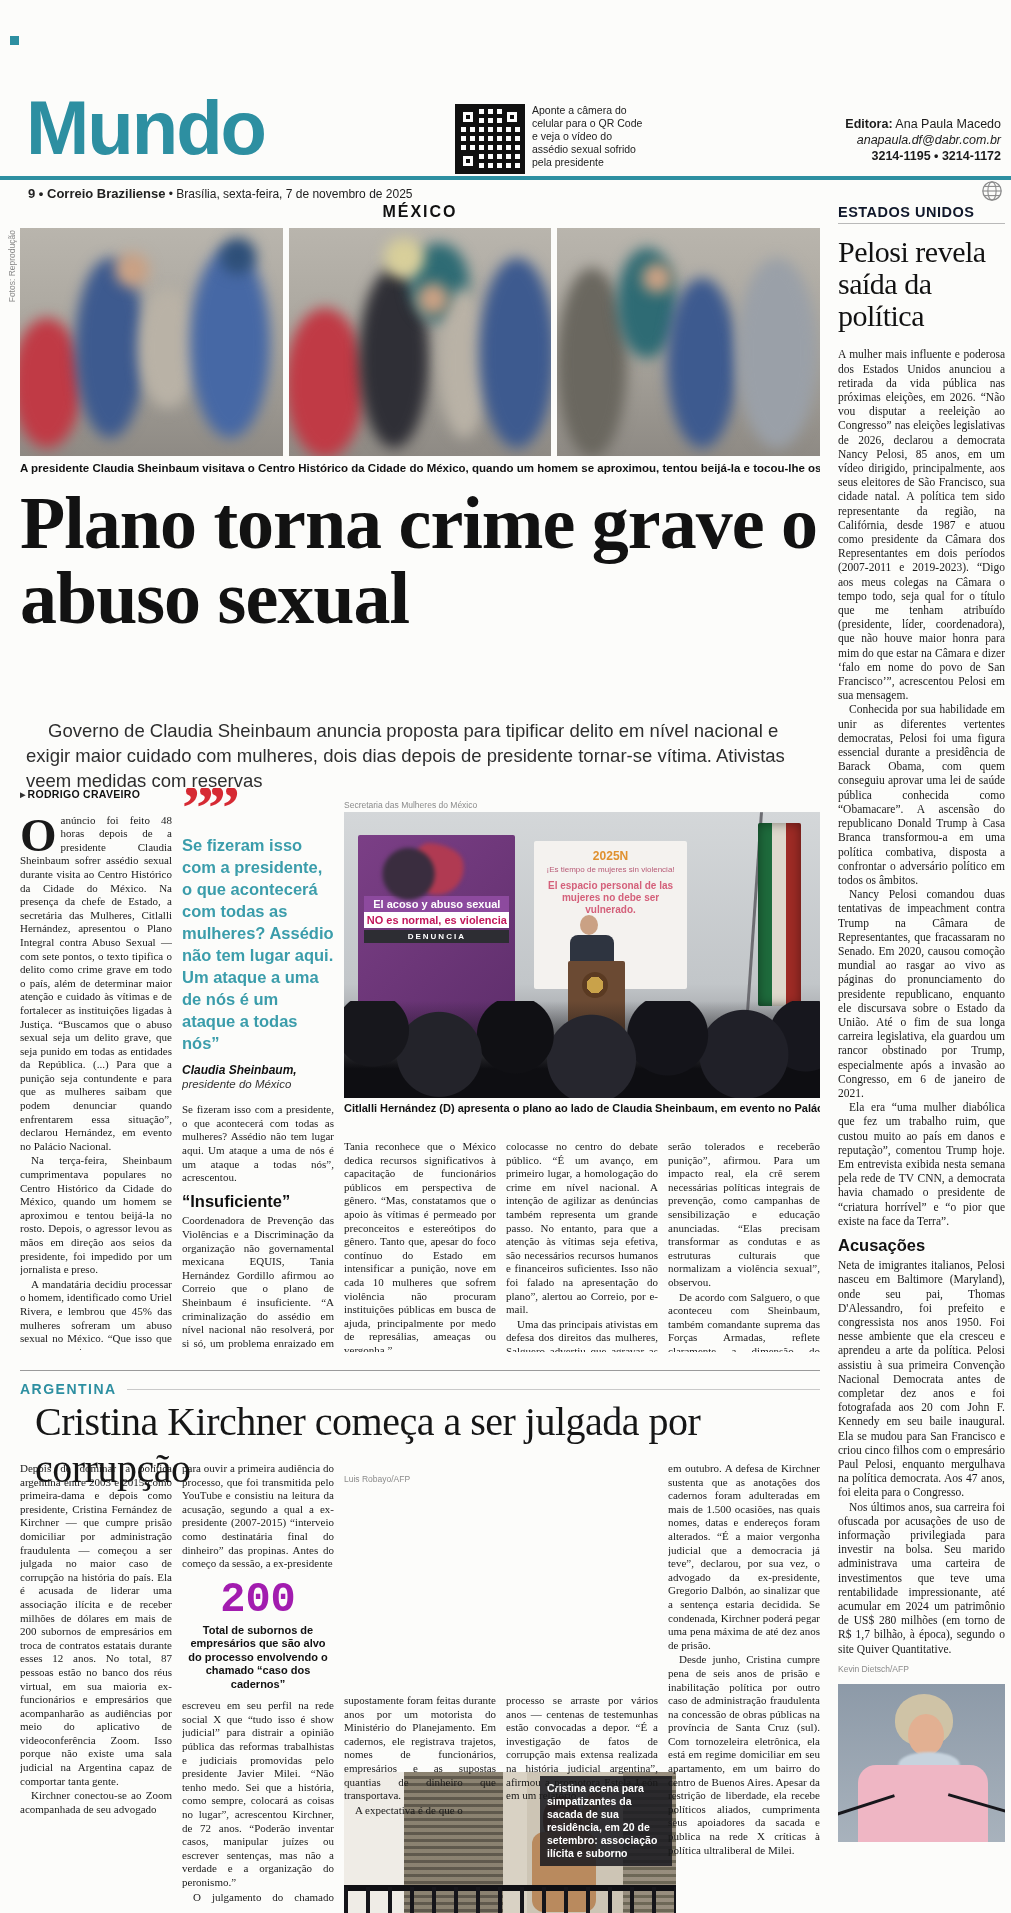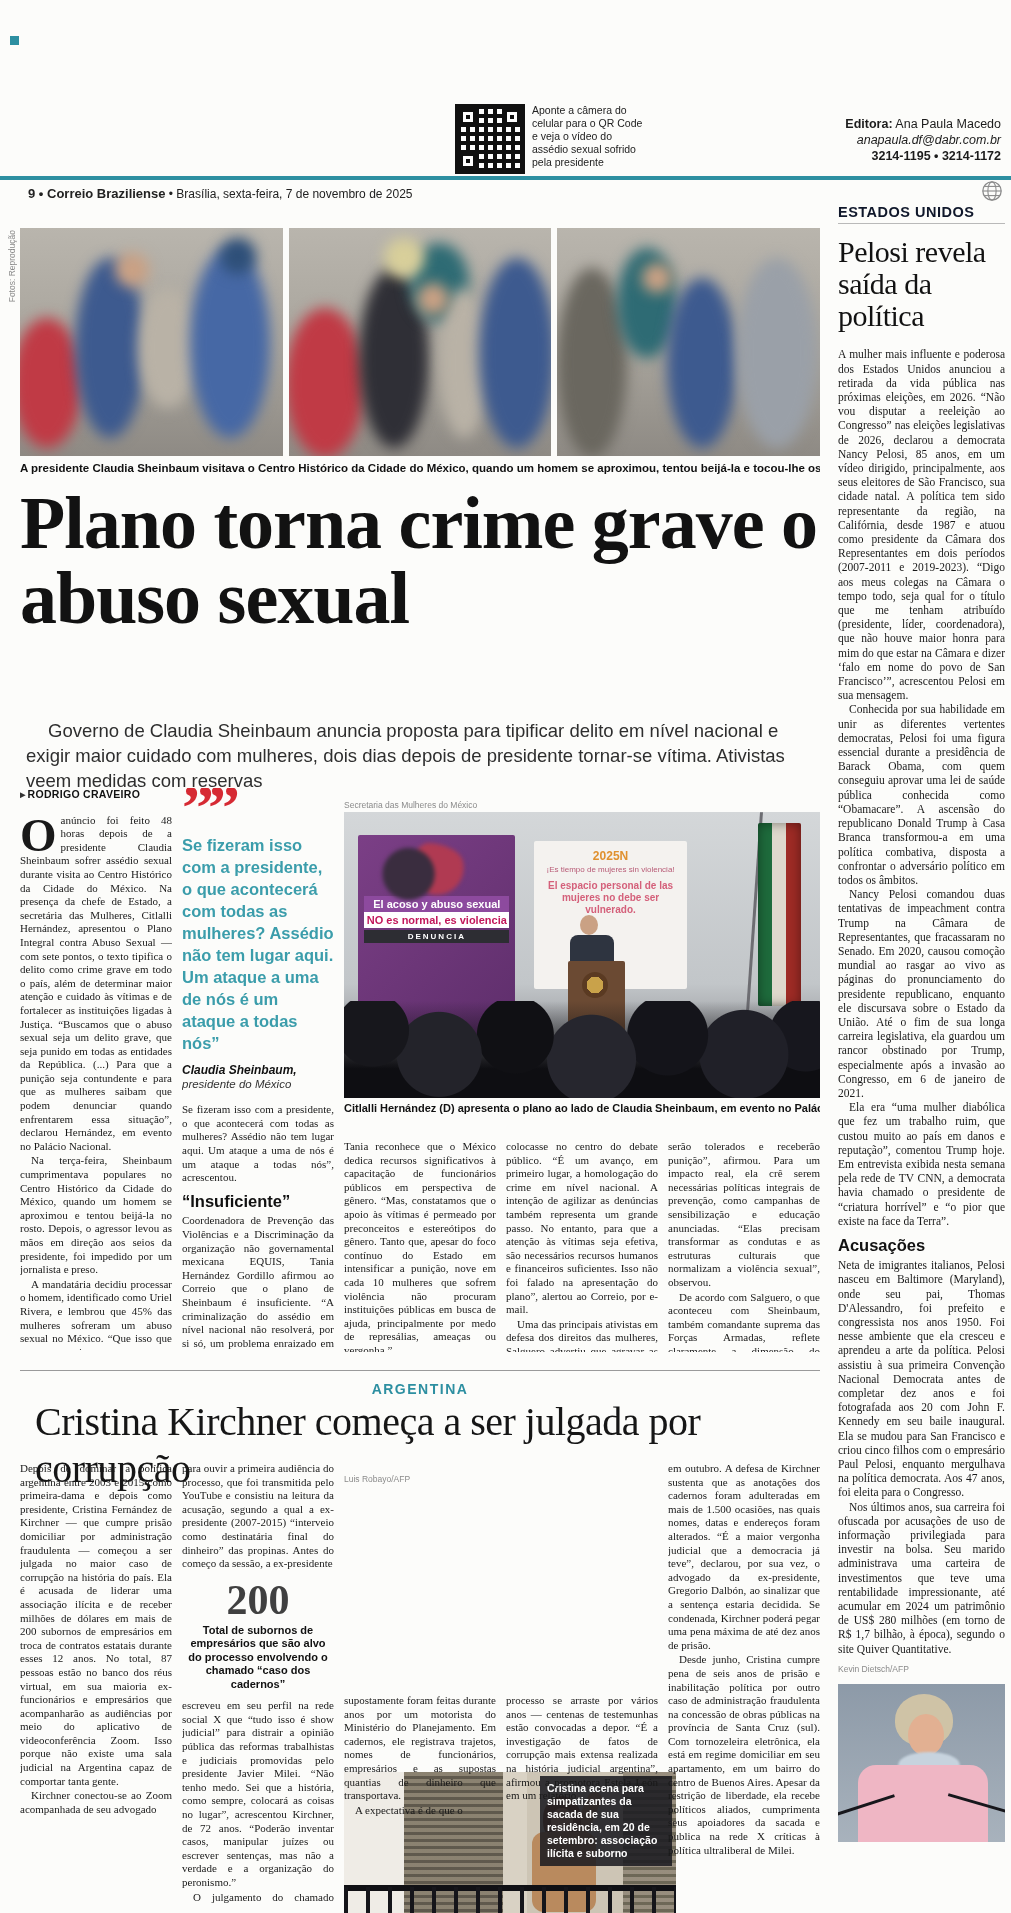--- a/index.html
+++ b/index.html
@@ -24,21 +24,21 @@
   .editor-block{right:10px;top:116px;width:260px;text-align:right;font-size:12.5px;line-height:16px;}
   .editor-block .email{font-style:italic;}
   .editor-block .phones{font-weight:bold;}
   .globe{right:8px;top:180px;width:22px;height:22px;}
 
   
   .kicker-mx{left:20px;top:203px;width:800px;text-align:center;font-weight:bold;
              font-size:16px;letter-spacing:2px;color:#111;}
   .kicker-us{left:838px;top:204px;width:167px;font-weight:bold;font-size:14.5px;
              letter-spacing:.5px;color:#0f172a;border-bottom:1px solid #b9b9b9;padding-bottom:3px;}
-  .kicker-ar{left:20px;top:1381px;display:flex;align-items:center;width:800px;flex-direction:column;}
+  .kicker-ar{left:20px;top:1381px;display:flex;align-items:center;width:800px;}
   .kicker-ar .lbl{font-weight:bold;font-size:14px;letter-spacing:1.5px;color:#2d8fa1;}
   .kicker-ar .line{flex:1;height:1px;background:#c9c9c9;margin-left:10px;}
 
   
   .photo{position:relative;overflow:hidden;background:#9a968e;}
   .blob{position:absolute;border-radius:50%;filter:blur(7px);}
   .credit{font-size:8.5px;color:#8a8a8a;}
   .credit-vert{left:7px;top:230px;font-size:8.5px;color:#8a8a8a;
                writing-mode:vertical-rl;transform:rotate(180deg);}
   .caption{font-weight:bold;font-size:11.5px;color:#111;}
@@ -118,21 +118,21 @@
   .mx-cols345 .spacer{width:314px;flex:none;}
   .mx-col2{width:152px;height:212px;overflow:hidden;}
 
   .mx-divider{left:20px;top:1370px;width:800px;height:1px;background:#9a9a9a;}
 
   
   .ar-headline{left:35px;top:1398px;width:800px;font-family:"Liberation Serif",serif;
                font-size:40px;font-weight:normal;color:#161616;letter-spacing:-.5px;}
   .ar-col{position:absolute;width:152px;overflow:hidden;}
   .callout{margin:8px 2px;text-align:center;}
-  .callout .num{color:#404040;font-size:42px;font-weight:bold;font-family:Liberation Serif, serif;line-height:42px;}
+  .callout .num{color:#a21caf;font-size:42px;font-weight:bold;font-family:Liberation Mono, monospace;line-height:42px;}
   .callout .txt{font-family:"Liberation Sans",sans-serif;font-weight:bold;font-size:11px;
                 line-height:13.5px;color:#111;text-align:center;margin-top:3px;}
   .ar-credit{left:344px;top:1474px;}
   .ar-photo{left:344px;top:1486px;width:332px;height:198px;
             background:linear-gradient(90deg,#efece6 0 18%,#d9d2c4 18% 55%,#cdc5b5 55% 100%);}
   .ar-shutter{position:absolute;left:18%;top:0;width:30%;height:78%;
               background:repeating-linear-gradient(0deg,#4a4438 0 3px,#7d7462 3px 7px);opacity:.85;}
   .ar-shutter2{position:absolute;left:84%;top:0;width:16%;height:78%;
                background:repeating-linear-gradient(0deg,#55503f 0 3px,#8a8070 3px 7px);opacity:.8;}
   .ar-cristina{position:absolute;left:52%;top:12%;width:26%;height:70%;}
@@ -161,20 +161,21 @@
   .us-scarf{position:absolute;left:36%;top:40%;width:62px;height:26px;border-radius:50%;background:#c7d3de;filter:blur(1px);}
   .us-blazer{position:absolute;left:12%;top:48%;width:78%;height:55%;border-radius:18px 18px 0 0;background:#efb6c4;}
   .us-mic{position:absolute;width:64px;height:3px;background:#17171c;}
 </style>
 </head>
 <body>
 
 <div class="page">
 
   <div class="abs corner-mark"></div>
+  <div class="abs masthead">Mundo</div>
 
   <div class="abs qr-box">
     <div class="qr-finder" style="left:3px;top:3px;">
         <span></span>
       </div>
     <div class="qr-finder" style="right:3px;top:3px;">
         <span></span>
       </div>
     <div class="qr-finder" style="left:3px;bottom:3px;">
         <span></span>
@@ -193,20 +194,21 @@
     <b>9 • Correio Braziliense</b><span> • Brasília, sexta-feira, 7 de novembro de 2025</span>
   </div>
   <svg class="abs globe" viewBox="0 0 24 24">
     <circle cx="12" cy="12" r="10" fill="none" stroke="#8a8a8a" stroke-width="1.4"></circle>
     <ellipse cx="12" cy="12" rx="4.5" ry="10" fill="none" stroke="#8a8a8a" stroke-width="1.2"></ellipse>
     <line x1="2" y1="12" x2="22" y2="12" stroke="#8a8a8a" stroke-width="1.2"></line>
     <line x1="3.5" y1="7" x2="20.5" y2="7" stroke="#8a8a8a" stroke-width="1.2"></line>
     <line x1="3.5" y1="17" x2="20.5" y2="17" stroke="#8a8a8a" stroke-width="1.2"></line>
   </svg>
 
+  <div class="abs kicker-mx">MÉXICO</div>
   <div class="abs kicker-us">ESTADOS UNIDOS</div>
 
   <div class="abs credit-vert">Fotos: Reprodução</div>
   <div class="abs street-row">
     <div class="photo street-photo">
       <div class="street-base"></div>
       <div class="blob" style="left:-8px;top:90px;width:70px;height:130px;background:#c03a45;"></div>
       <div class="blob" style="left:55px;top:30px;width:70px;height:180px;background:#3d5a8f;"></div>
       <div class="blob" style="left:118px;top:60px;width:60px;height:120px;background:#b9b2a6;"></div>
       <div class="blob" style="left:170px;top:20px;width:80px;height:190px;background:#4668a5;"></div>

